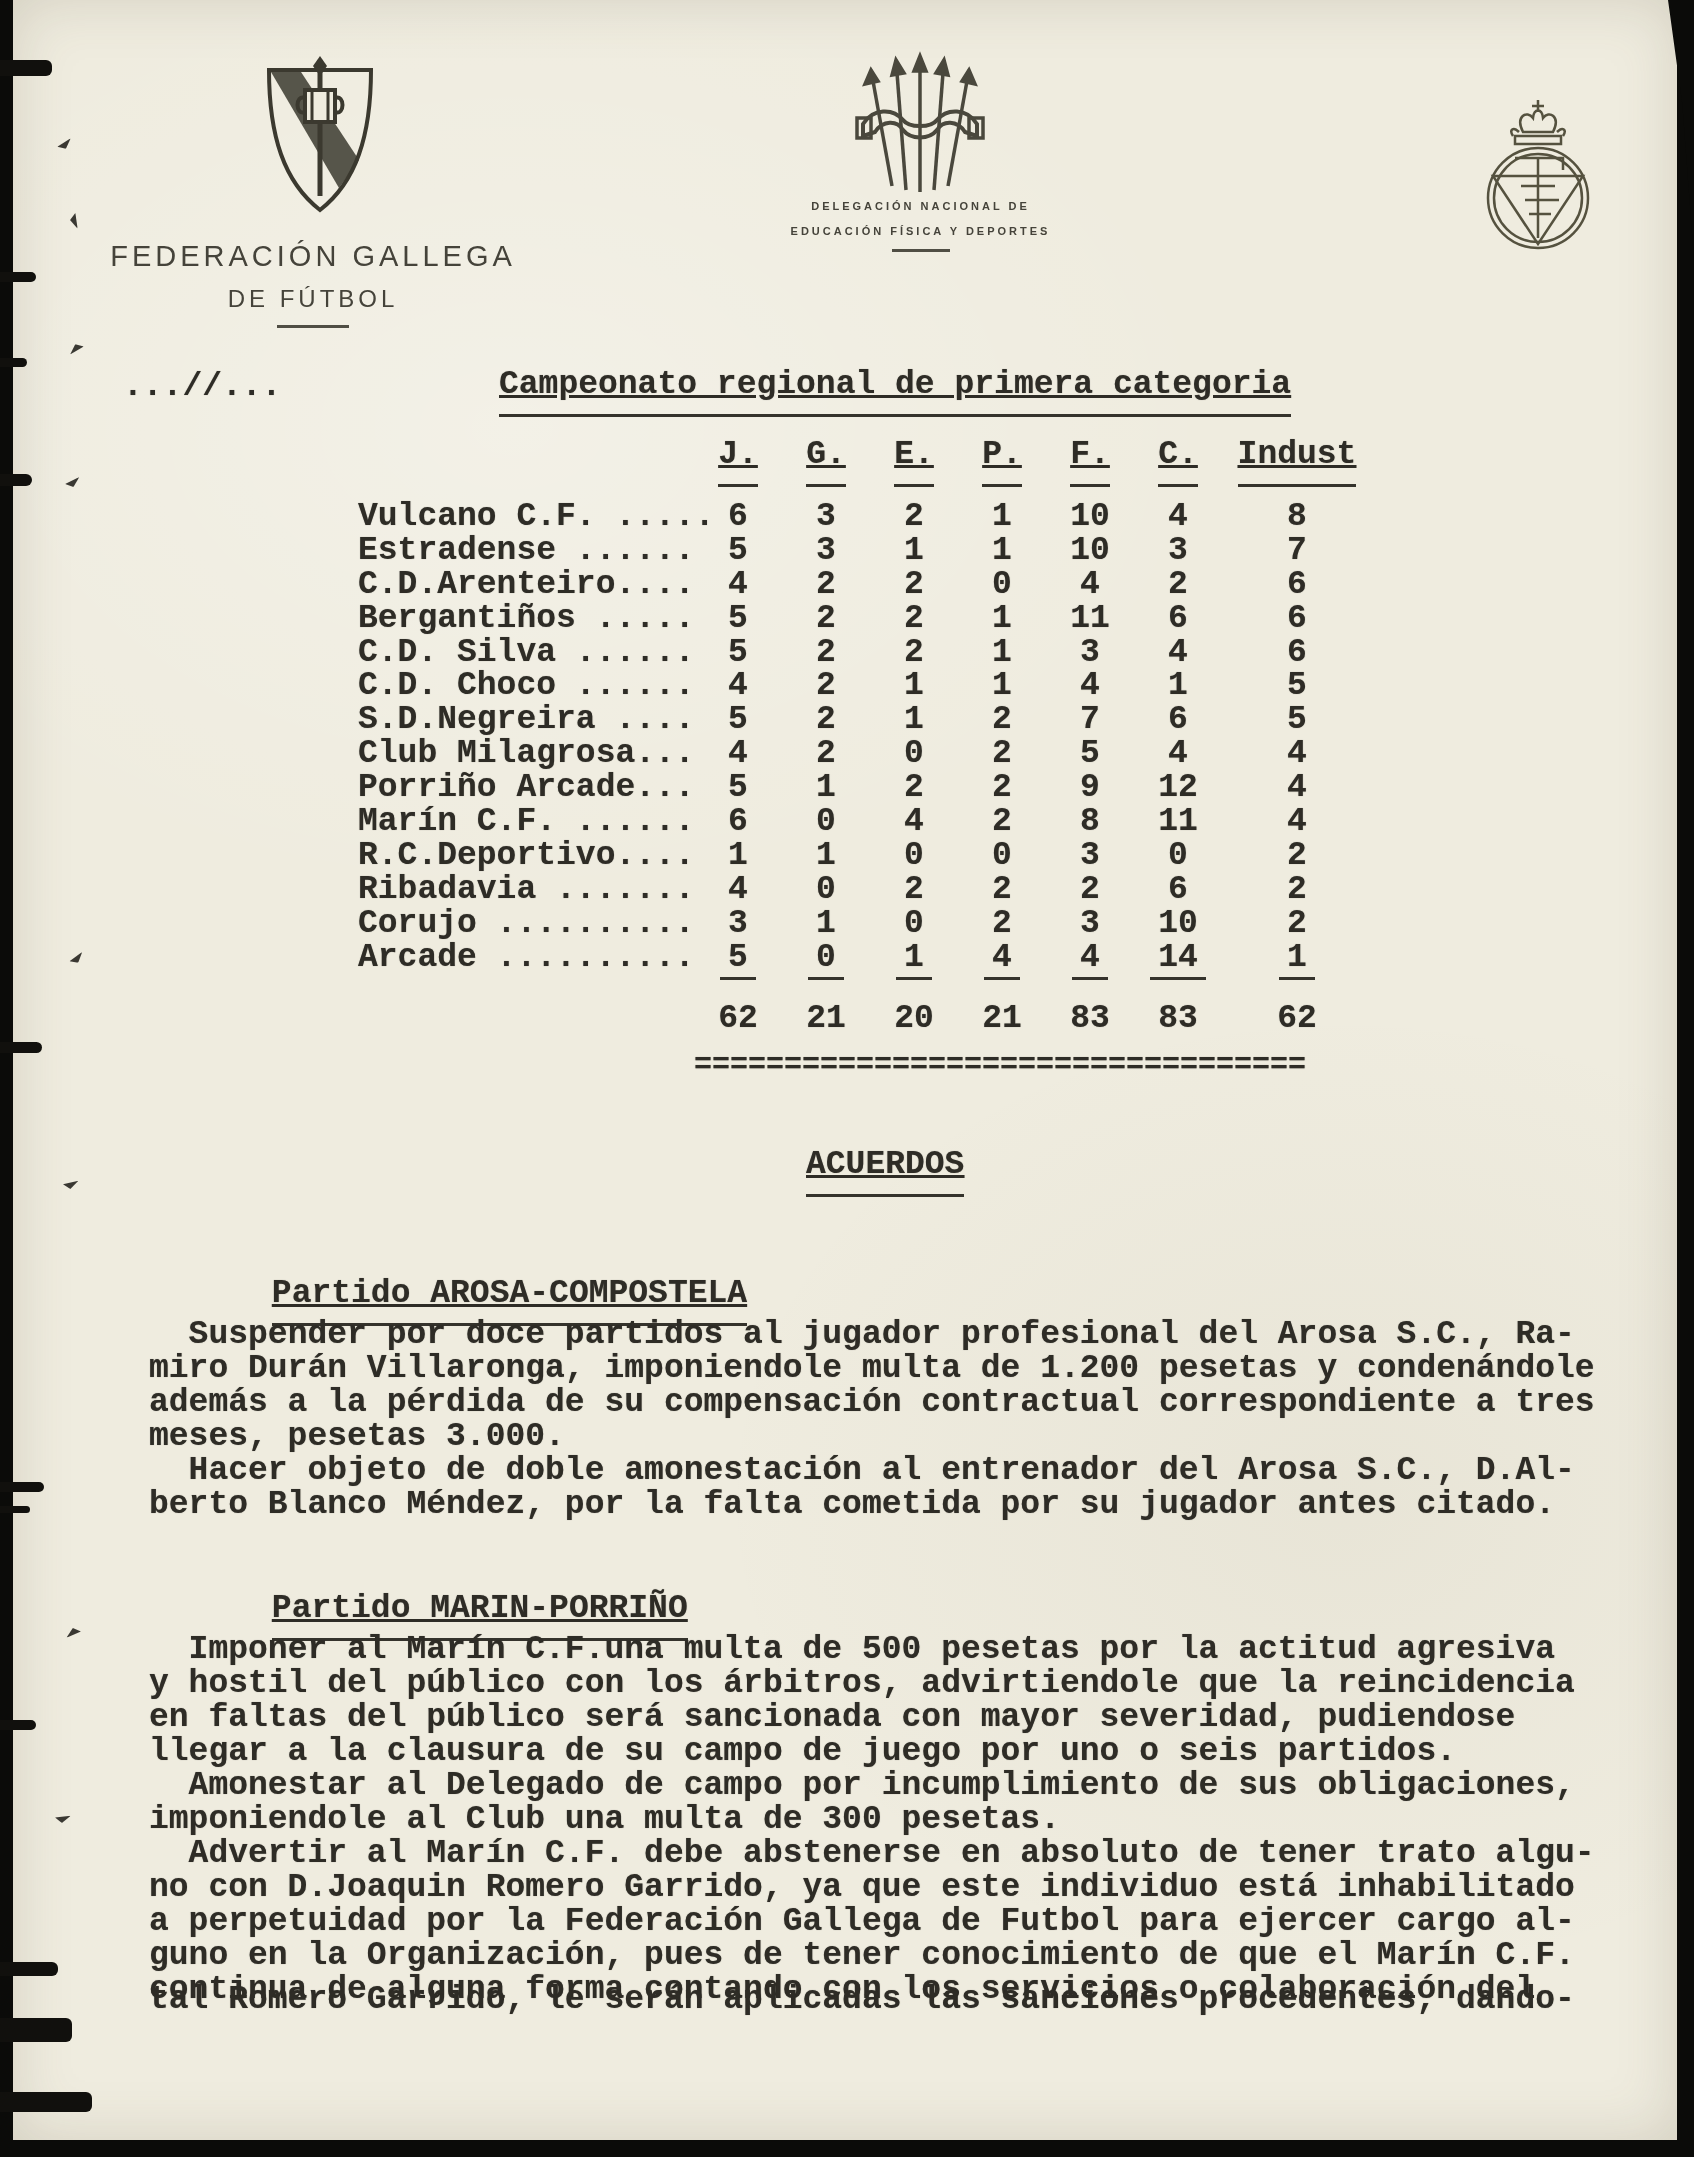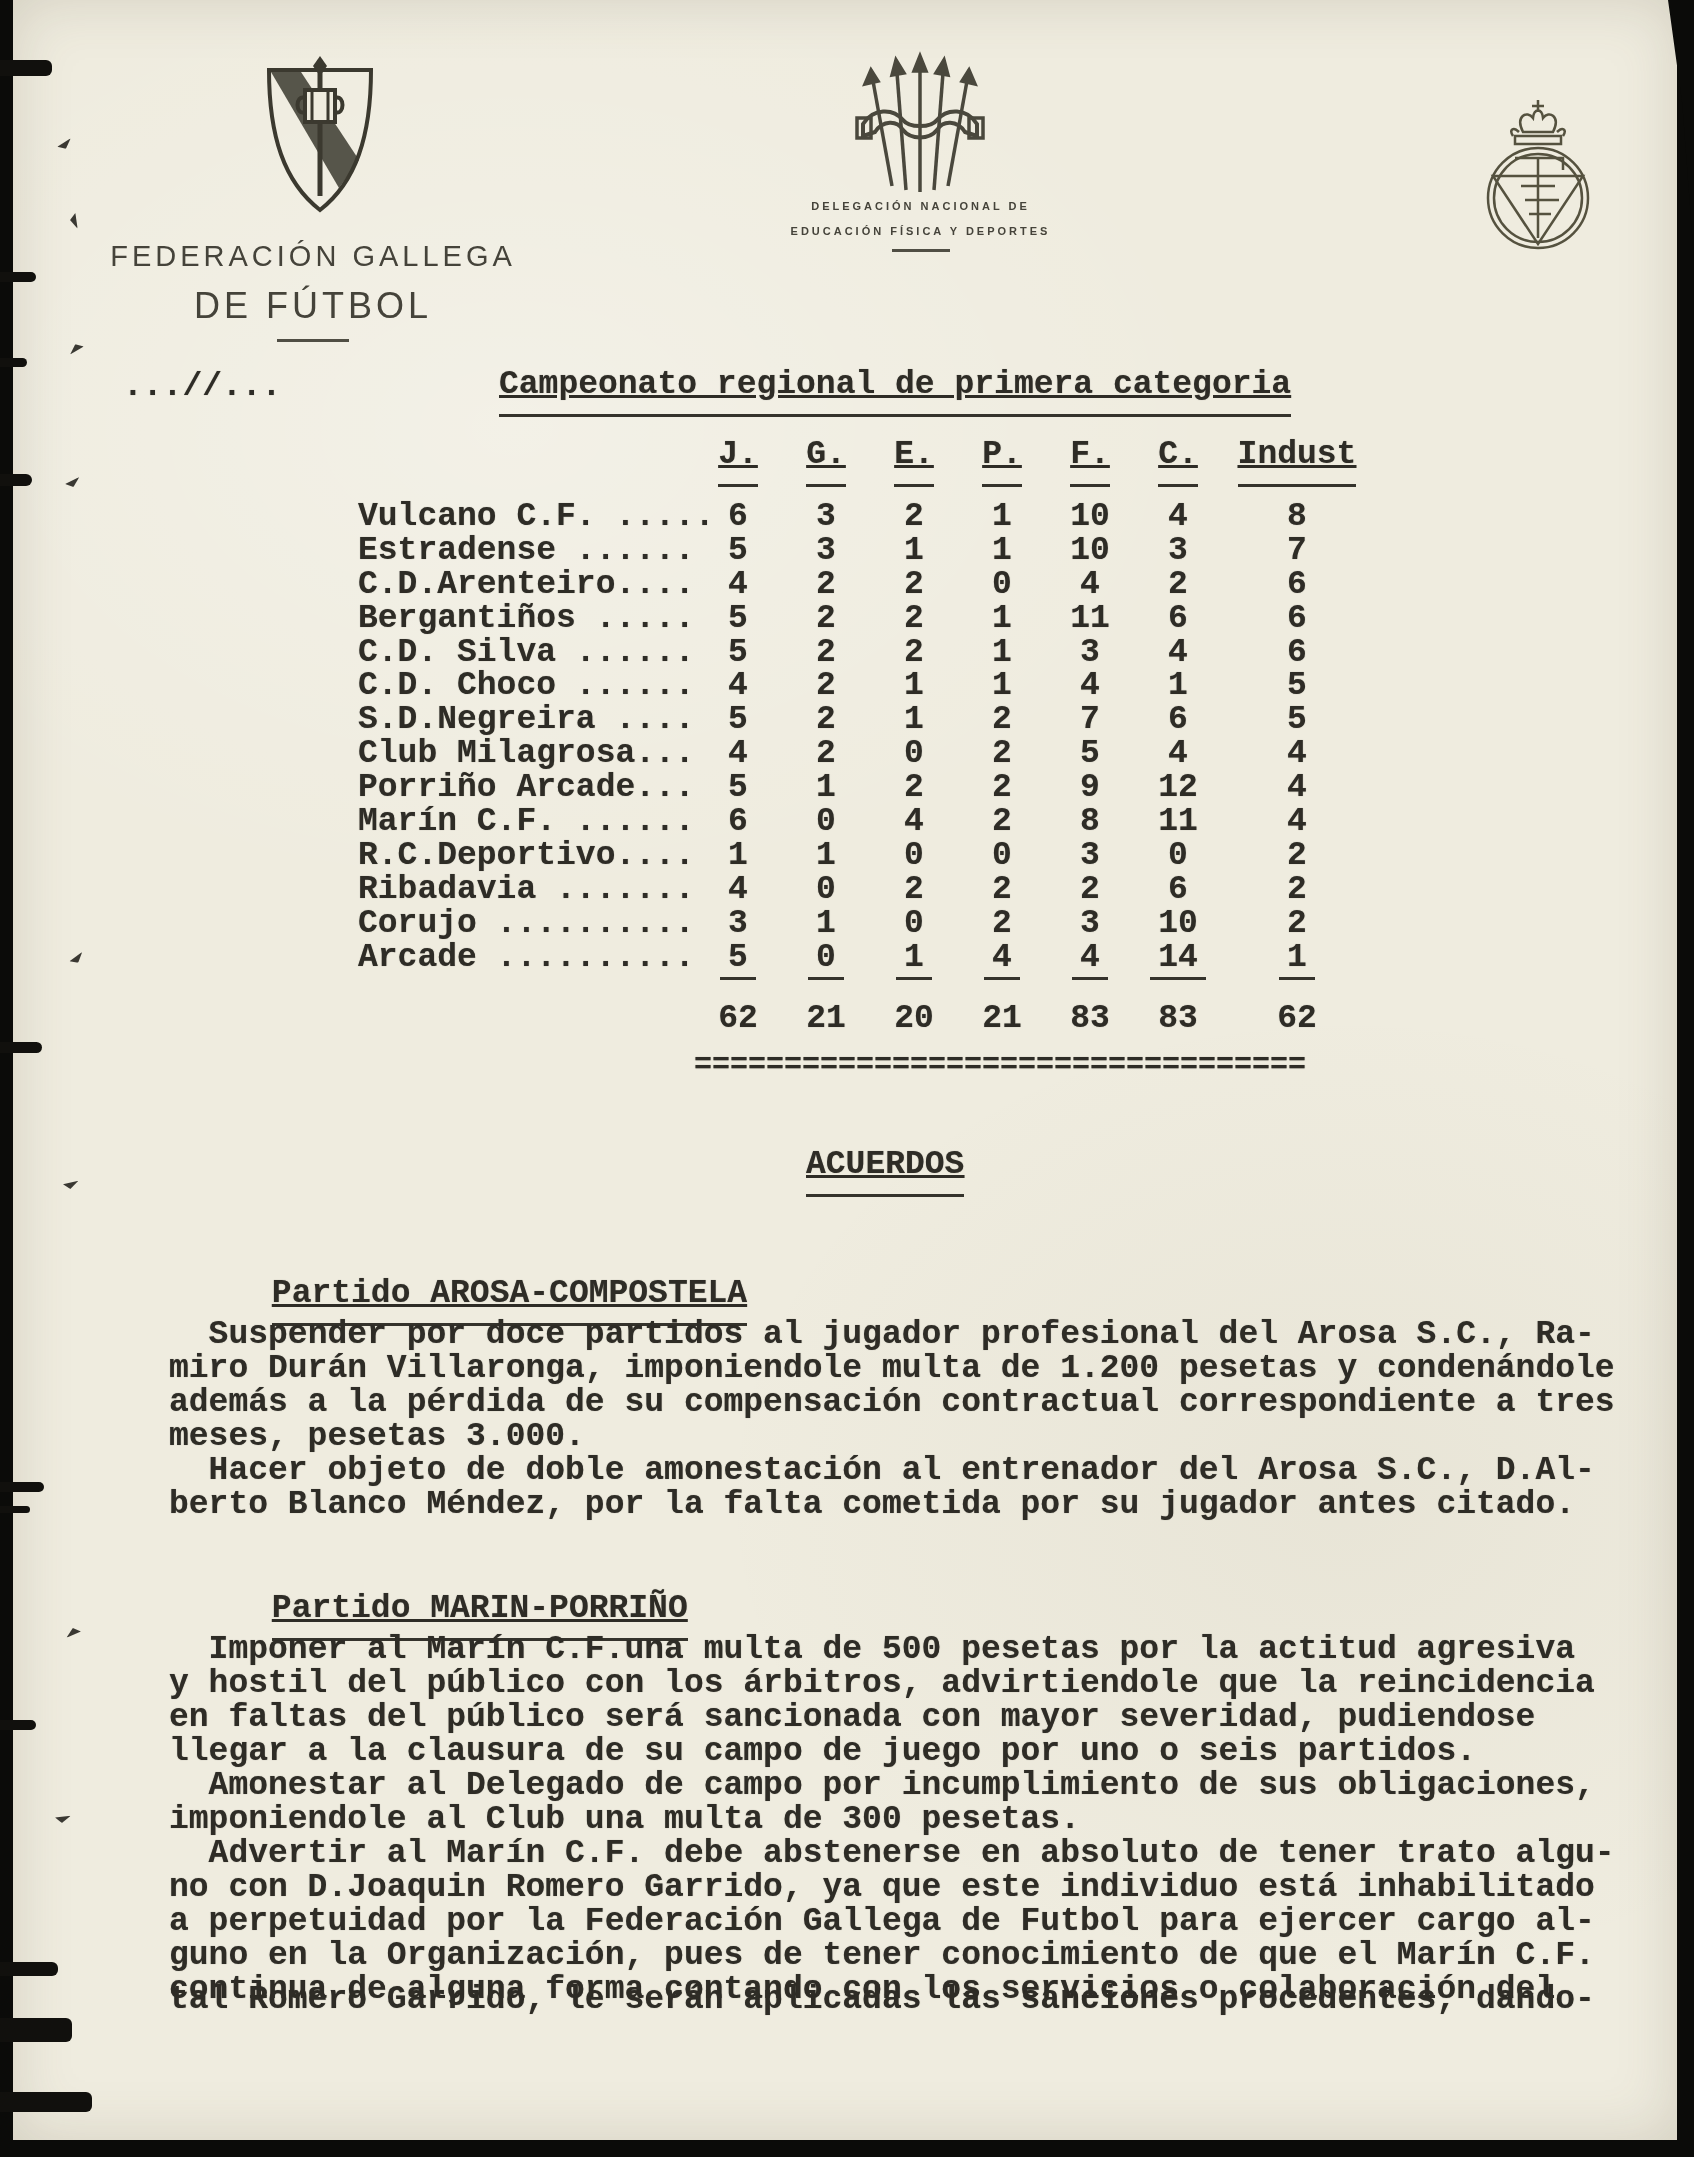--- a/index.html
+++ b/index.html
@@ -19,21 +19,21 @@
   
   .tear { position:absolute; left:0; background:#11100d; border-radius:0 6px 6px 0; }
   .ink-mark { position:absolute; width:15px; height:9px; background:#1a1914;
               clip-path:polygon(0 55%, 100% 0, 52% 100%); opacity:.85; }
   .edge-wedge { position:absolute; right:0; top:0; width:26px; height:260px; background:#0b0b09;
                 clip-path:polygon(100% 0, 0 0, 55% 40%, 100% 100%); }
 
   
   .lh-sans { position:absolute; font-family:"Liberation Sans","DejaVu Sans",sans-serif; color:#45433a; }
   .org-left   { left:85px; top:240px; width:430px; text-align:center; font-size:29px; letter-spacing:4px; }
-  .org-left .l2 { margin-top:12px; font-size:36px; }
+  .org-left .l2 { margin-top:12px; font-size:24px; }
   .org-center { left:700px; top:200px; width:415px; text-align:center; font-size:11px; font-weight:700; letter-spacing:3px; }
   .org-center .l2 { margin-top:13px; }
   .lh-rule { height:3px; background:#504e44; margin:12px auto 0 auto; }
   .logo { position:absolute; }
   .logo path, .logo circle, .logo line, .logo rect { vector-effect:non-scaling-stroke; }
 
   
   .tw { position:absolute; font-weight:700; font-size:33px; line-height:34px; color:#2e2c26;
         white-space:pre-wrap; text-shadow:0 0 1px rgba(46,44,38,.45); }
   .u  { border-bottom:3px solid #35332c; padding-bottom:11px;text-decoration:underline; }
@@ -53,21 +53,21 @@
           text-shadow:0 0 1px rgba(46,44,38,.45); }
   .trow .team { width:336px; white-space:pre; }
   .trow .num  { width:88px; text-align:center; }
   .trow .num.wide { width:150px; }
   .trow.last .num span { border-bottom:3px solid #35332c; padding:0 8px 1px 8px; }
   .totalsrow { margin-top:28px; }
   .drule { left:681px; top:1048px; font-size:30px; letter-spacing:0; }
 
   .acuerdos-h { left:793px; top:1148px; }
   .sec-title  { left:140px; }
-  .para { left:156px; width:1480px; }
+  .para { left:136px; width:1480px; }
 </style>
 </head>
 <body>
 
 <div class="scan">
   <div class="paper">
 
     <svg class="logo" style="left:242px; top:56px;" width="130" height="162" viewBox="0 0 130 162">
       <path d="M14 14 L116 14 C116 80 101 126 65 154 C29 126 14 80 14 14 Z" fill="none" stroke="#3b392f" stroke-width="4"></path>
       <path d="M16 16 L46 16 L104 104 L84 132 Z" fill="#3b392f" opacity="0.85"></path>

